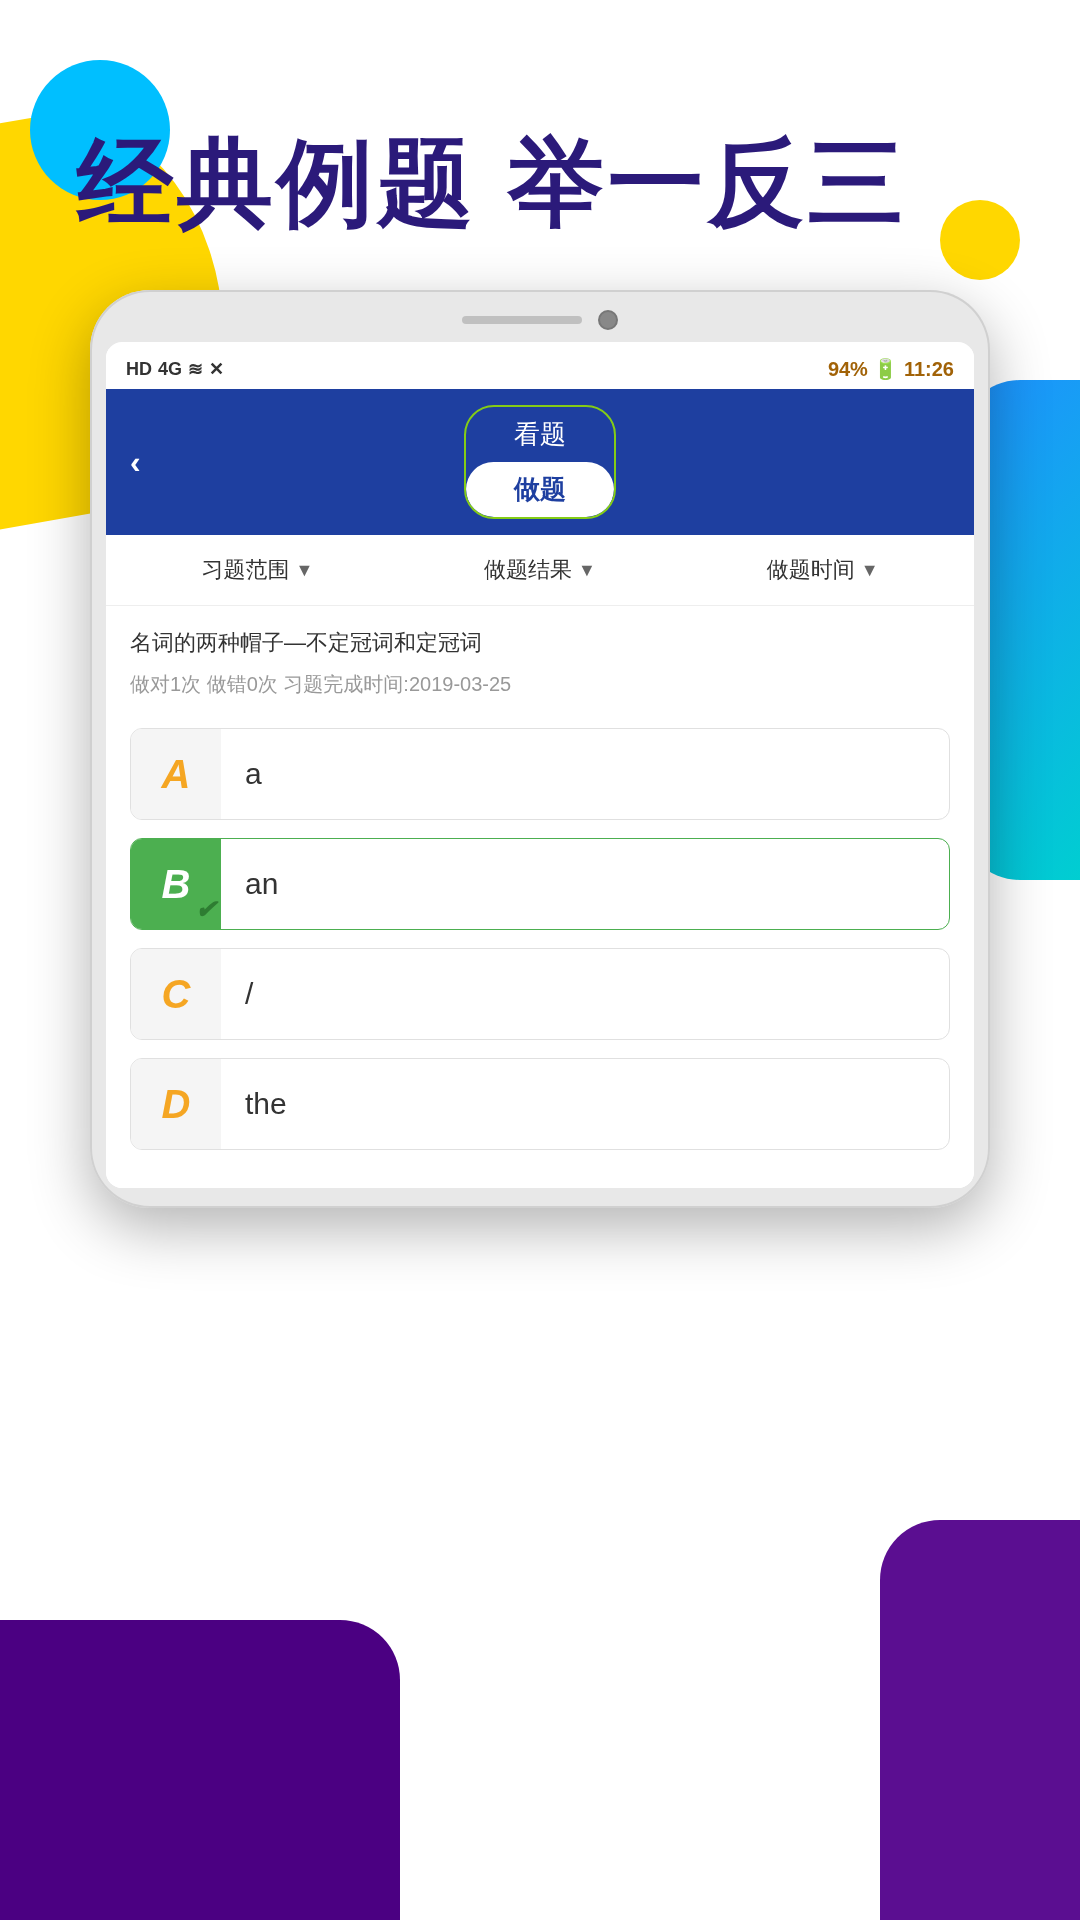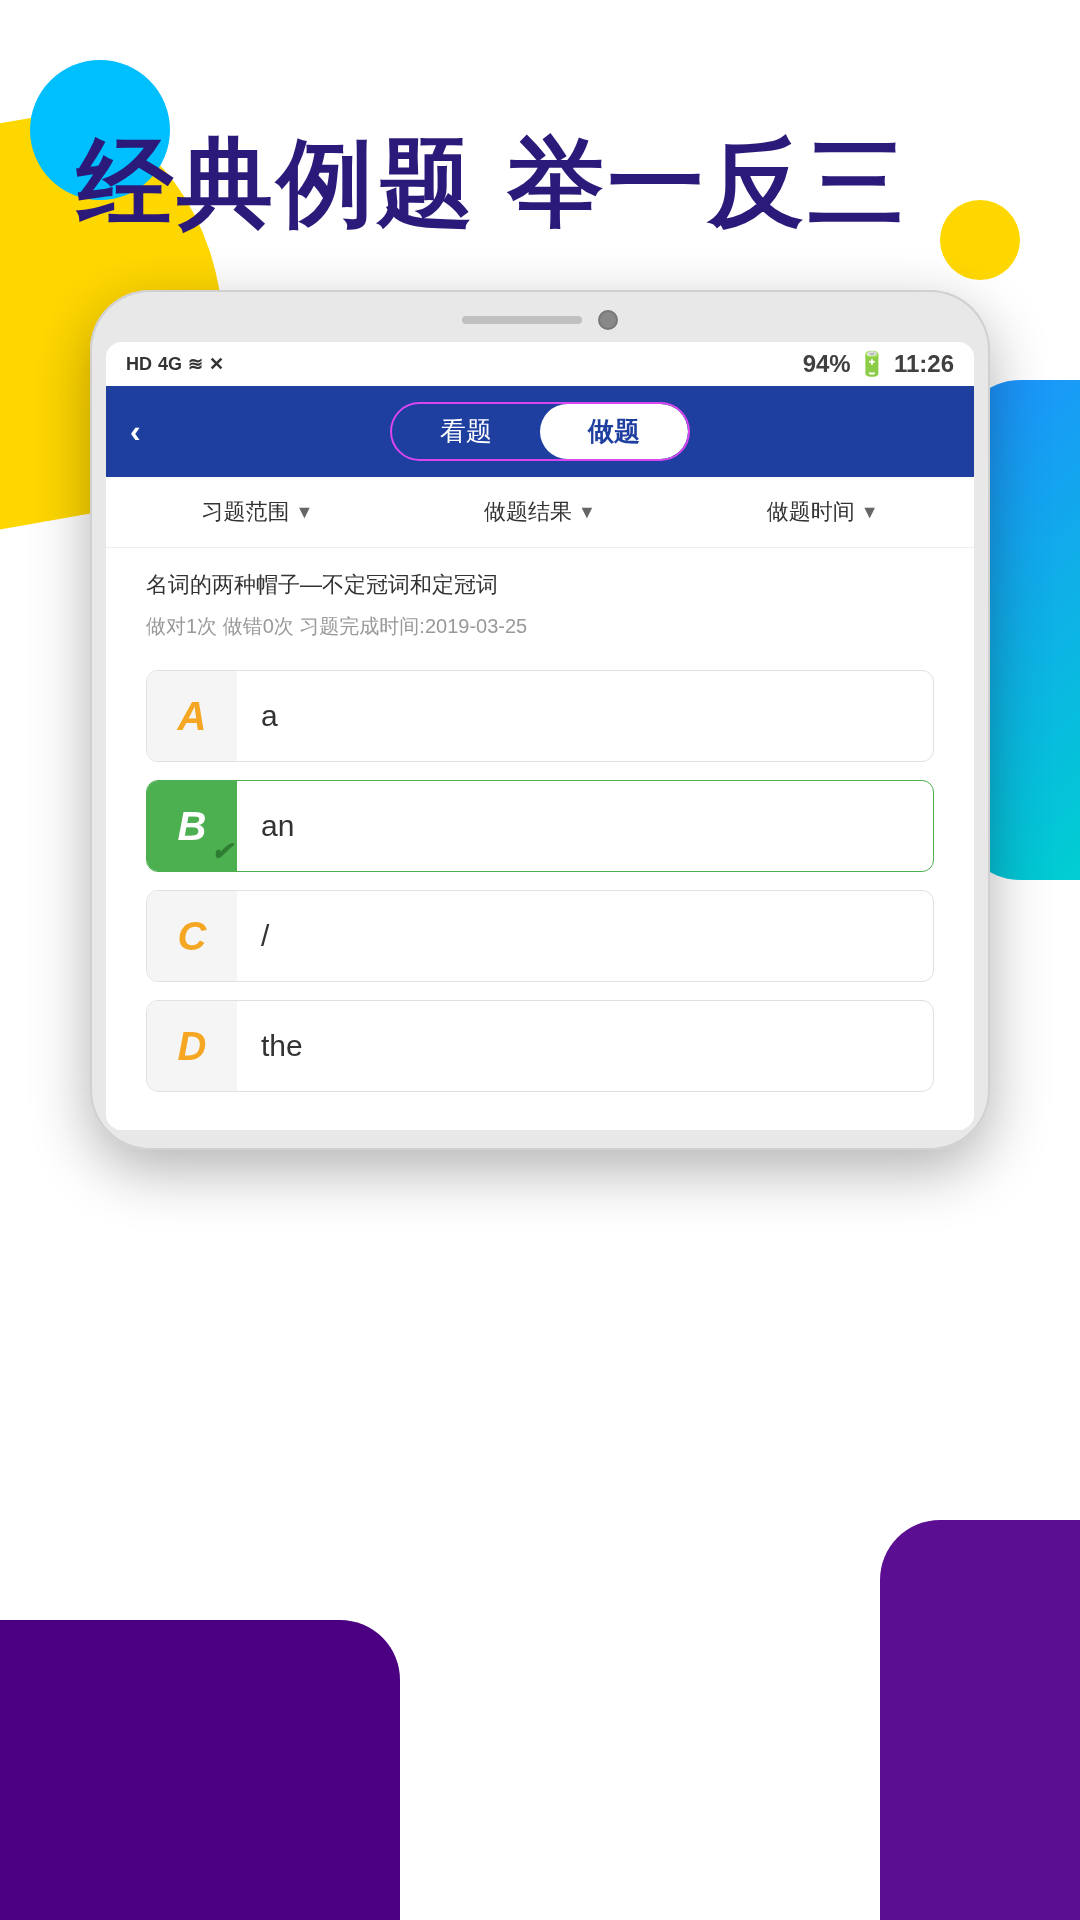--- a/index.html
+++ b/index.html
@@ -153,34 +153,35 @@
 
     
     .status-bar {
       background: white;
       padding: 8px 20px;
       display: flex;
       justify-content: space-between;
       align-items: center;
       font-size: 22px;
       color: #333;
+      margin-top: 7px;
     }
 
     .status-left {
       display: flex;
       gap: 6px;
       align-items: center;
       font-size: 18px;
       font-weight: 600;
     }
 
     .status-right {
-      font-size: 24px;
+      font-size: 20px;
       font-weight: 600;
-      color: #404040;
+      color: #a16207;
     }
 
     
     .app-header {
       background: #1E3FA0;
       padding: 16px 24px;
       display: flex;
       align-items: center;
       justify-content: center;
       position: relative;
@@ -189,23 +190,24 @@
     .back-btn {
       position: absolute;
       left: 24px;
       color: white;
       font-size: 32px;
       font-weight: bold;
     }
 
     .tab-group {
       display: flex;
-      border: 2px solid #d946ef;
+      border: 2px solid #84cc16;
       border-radius: 30px;
       overflow: hidden;
+      flex-direction: column;
     }
 
     .tab-item {
       padding: 10px 48px;
       font-size: 26px;
       color: white;
       font-weight: 500;
     }
 
     .tab-item.active {
@@ -233,21 +235,21 @@
     }
 
     .filter-arrow {
       font-size: 18px;
       color: #666;
     }
 
     
     .question-content {
       background: white;
-      padding: 20px 40px;
+      padding: 20px 24px;
     }
 
     .question-category {
       font-size: 22px;
       color: #333;
       margin-bottom: 12px;
       line-height: 1.5;
     }
 
     .question-meta {

